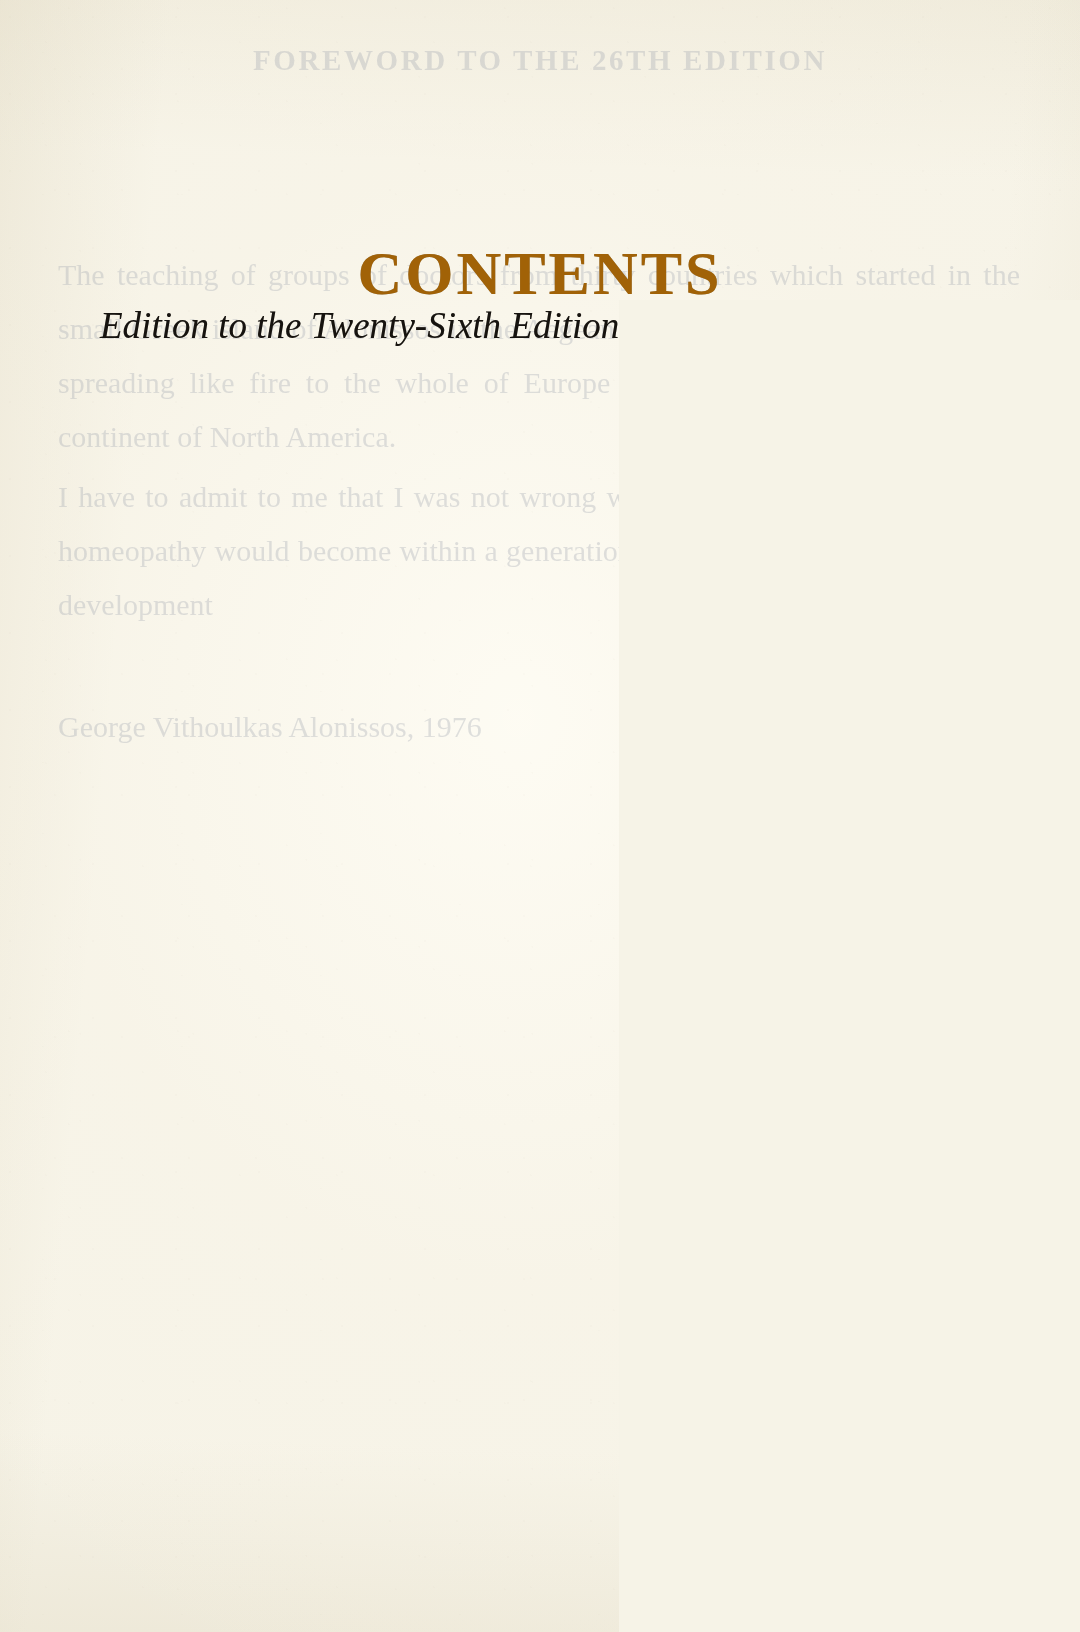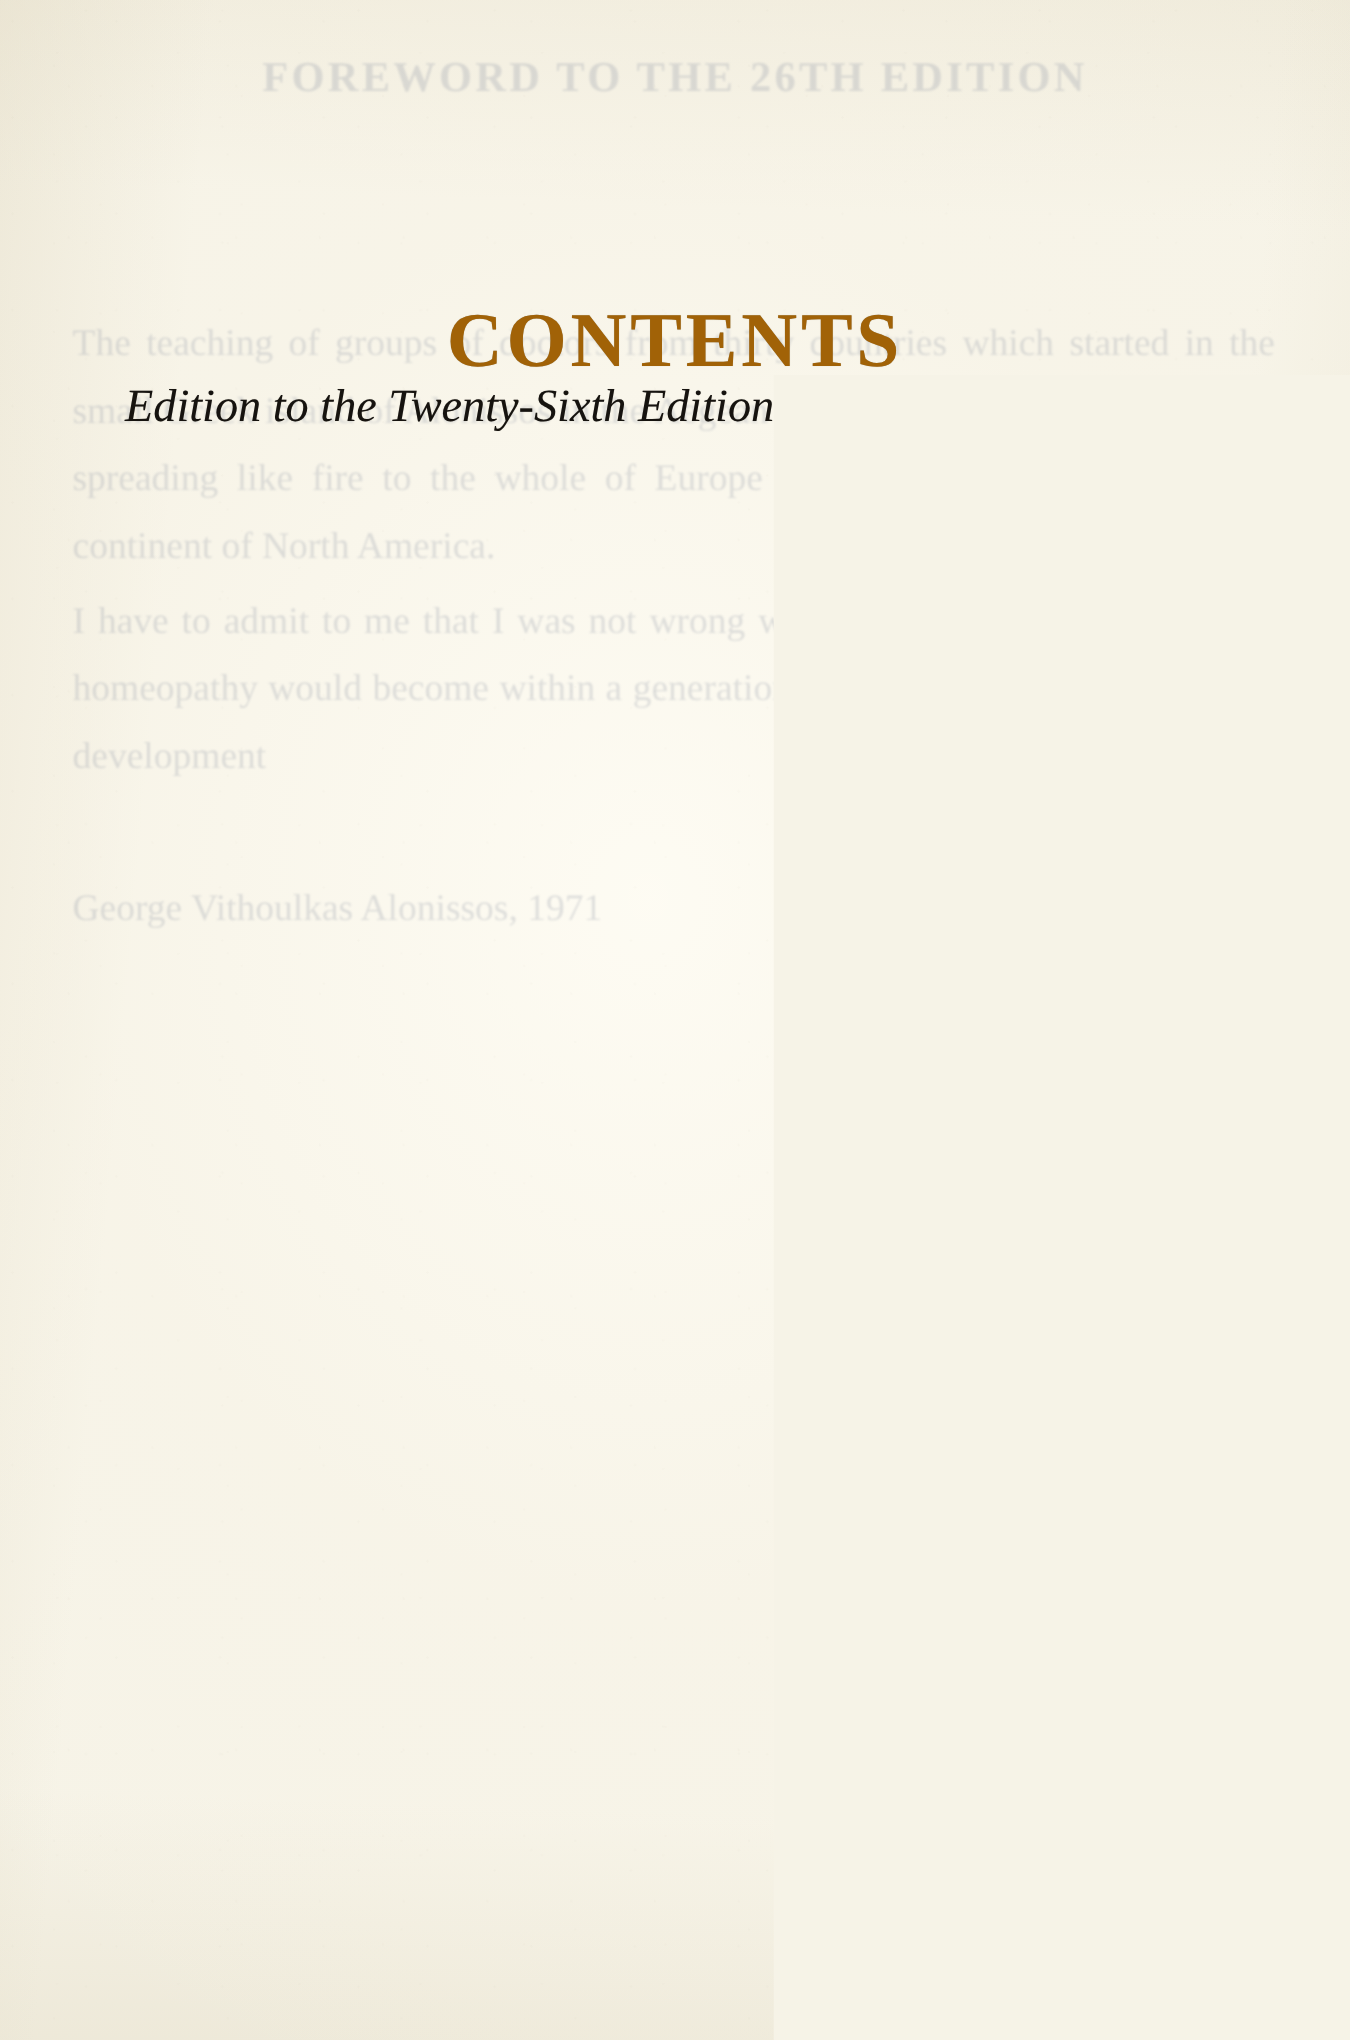--- a/index.html
+++ b/index.html
@@ -61,21 +61,21 @@
     pointer-events: none;
     color: #9aa0ac;
     opacity: 0.30;
     filter: blur(0.7px);
   }
   .st-head {
     position: absolute;
     top: 44px;
     left: 0; right: 0;
     text-align: center;
-    font-size: 34px;
+    font-size: 29px;
     font-weight: bold;
     letter-spacing: 2.6px;
   }
   .st-body {
     position: absolute;
     left: 58px;
     width: 962px;
     font-size: 30px;
     line-height: 54px;
     text-align: justify;
@@ -161,21 +161,21 @@
 
 <div class="page">
 
   <div class="paper-tint"></div>
   <div class="paper-grain"></div>
 
   <div class="showthrough">
     <div class="st-head">FOREWORD TO THE 26TH EDITION</div>
     <div class="st-body st-b1">The teaching of groups of doctors from thirty countries which started in the small Greek island of Alonissos in the Aegean sea, has in the seventies, is today spreading like fire to the whole of Europe and lately I hope, in the great continent of North America.</div>
     <div class="st-body st-b2">I have to admit to me that I was not wrong when 20 years ago I claimed that homeopathy would become within a generation or two, after its initial stages of development</div>
-    <div class="st-body st-b3">George Vithoulkas Alonissos, 1971</div>
+    <div class="st-body st-b3">George Vithoulkas Alonissos, 1976</div>
     <div class="st-folio">iii</div>
   </div>
 
   <div class="content">
 
     <h1 class="toc-title ink-soft">CONTENTS</h1>
 
     <div class="toc-body">
 
       <div class="group-forewords">

